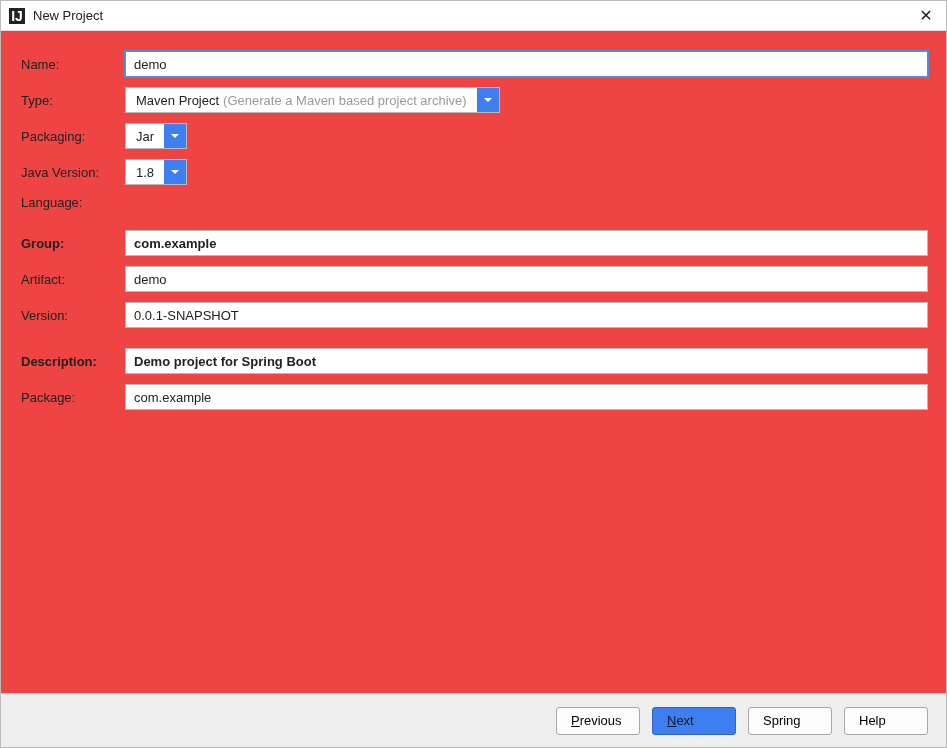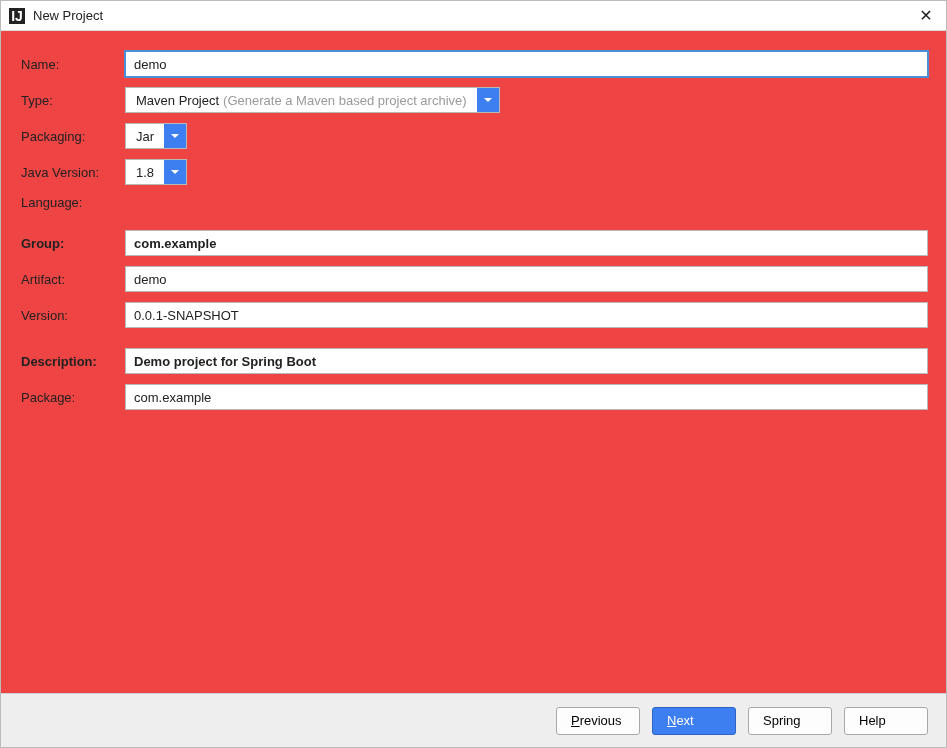--- a/index.html
+++ b/index.html
@@ -122,21 +122,21 @@
     display: flex;
     align-items: center;
     justify-content: flex-start;
     font: inherit;
     cursor: pointer;
     padding: 0 14px;
   }
   .btn.primary {
     background: #3d7ef0;
     border-color: #2f64c4;
-    color: #ffffff;
+    color: #0f172a;
   }
   .mn { text-decoration: underline; }
 </style>
 </head>
 <body>
 
 <div class="titlebar">
   <div class="app-icon">IJ</div>
   <div class="title">New Project</div>
   <div class="spacer"></div>

